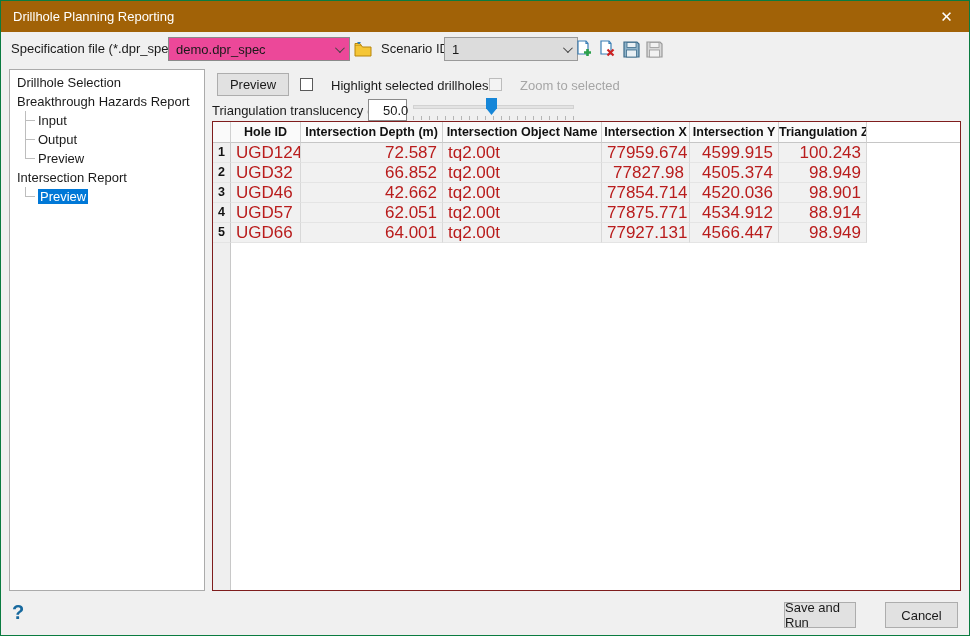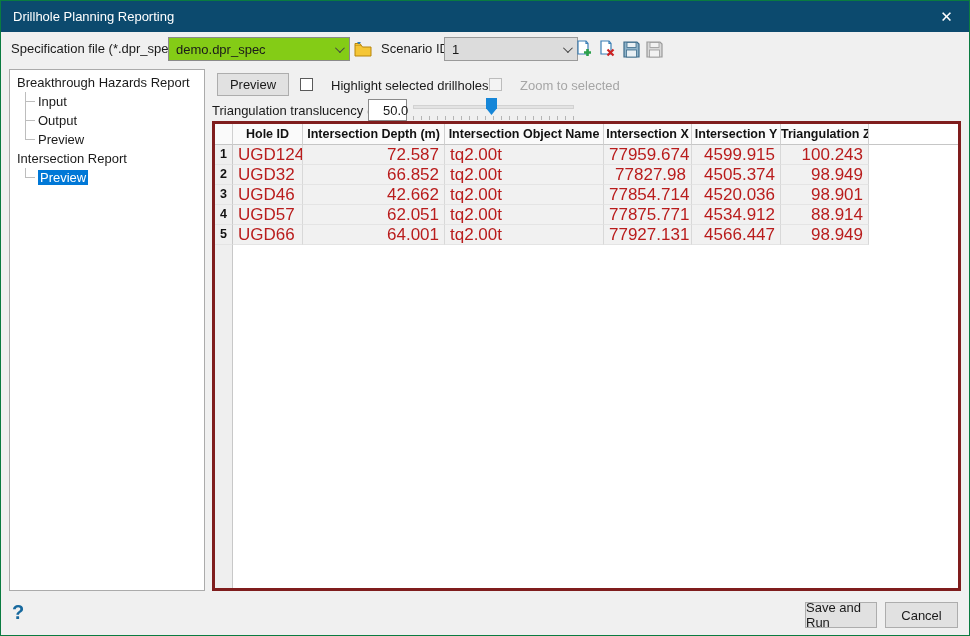--- a/index.html
+++ b/index.html
@@ -5,32 +5,32 @@
   * { margin:0; padding:0; box-sizing:border-box; }
   html,body { width:970px; height:636px; font-family:"Liberation Sans", sans-serif; }
   .window {
     position:relative; width:970px; height:636px;
     background:#f0f0f0; border:1px solid #0a7b40; overflow:hidden;
     font-size:13px; color:#1a1a1a;
   }
   
   .titlebar {
     position:absolute; left:0; top:0; right:0; height:31px;
-    background:#0c4a6e; color:#fff; display:flex; align-items:center;
+    background:#a16207; color:#fff; display:flex; align-items:center;
   }
   .titlebar .title { padding-left:12px; font-size:13px; }
   .close-btn {
     margin-left:auto; width:45px; height:31px; display:flex;
     align-items:center; justify-content:center; font-size:15px; cursor:default;
   }
   
   .toolbar { position:absolute; left:0; top:31px; right:0; height:36px; }
   .lbl { position:absolute; top:9px; white-space:nowrap; }
   .combo {
-    position:absolute; top:5px; height:24px; background:#84cc16;
+    position:absolute; top:5px; height:24px; background:#ec4899;
     border:1px solid #8a8a8a; display:flex; align-items:center;
     padding-left:7px; padding-right:22px;
   }
   .combo.gray { background:#dcdcdc; border-color:#9a9a9a; }
   .combo .chev {
     position:absolute; right:7px; top:8px; width:7px; height:7px;
     border-right:1px solid #444; border-bottom:1px solid #444;
     transform:rotate(45deg) translateY(-2px);
   }
   .iconbtn { position:absolute; top:7px; width:20px; height:20px; display:flex; align-items:center; justify-content:center; }
@@ -77,21 +77,21 @@
     background:#1586d8;
     clip-path:polygon(0 0, 100% 0, 100% 60%, 50% 100%, 0 60%);
   }
   .slider-ticks {
     position:absolute; left:412px; top:115px; width:162px; height:4px;
     background:repeating-linear-gradient(to right, #b5b5b5 0 1px, transparent 1px 8px);
   }
   
   .grid {
     position:absolute; left:211px; top:120px; width:749px; height:470px;
-    background:#fff; border:3px solid #7f1d1d;
+    background:#fff; border:1px solid #7f1d1d;
   }
   .grow { display:grid; grid-template-columns:18px 70px 142px 159px 88px 89px 88px 1fr; }
   .hcell {
     height:21px; line-height:20px; background:#fafafa; font-weight:bold;
     text-align:center; font-size:12.5px; overflow:hidden; white-space:nowrap;
     border-right:1px solid #d0d0d0; border-bottom:1px solid #c6c6c6; color:#111;
   }
   .hcell.filler { background:#fff; border-right:none; }
   .dcell {
     height:20px; line-height:19px; background:#f1f1f1; color:#b91c1c;
@@ -166,20 +166,21 @@
     <div class="iconbtn" style="left:643px;">
       <svg width="17" height="17" viewBox="0 0 17 17">
         <path d="M1 1 L14 1 L16 3 L16 16 L1 16 Z" fill="#d9d9d9" stroke="#9a9a9a" stroke-width="1.2"></path>
         <rect x="4" y="1.5" width="9" height="5" fill="#f2f2f2" stroke="#9a9a9a" stroke-width="0.8"></rect>
         <rect x="3.5" y="9" width="10" height="7" fill="#f2f2f2" stroke="#9a9a9a" stroke-width="0.8"></rect>
       </svg>
     </div>
   </div>
 
   <div class="tree">
+    <div class="titem lvl0"><span>Drillhole Selection</span></div>
     <div class="titem lvl0"><span>Breakthrough Hazards Report</span></div>
     <div class="titem lvl1 mid"><span>Input</span></div>
     <div class="titem lvl1 mid"><span>Output</span></div>
     <div class="titem lvl1 last"><span>Preview</span></div>
     <div class="titem lvl0"><span>Intersection Report</span></div>
     <div class="titem lvl1 last"><span class="sel">Preview</span></div>
   </div>
 
   <div class="btn" style="left:216px; top:72px; width:72px; height:23px;">
     <span>Preview</span>
@@ -262,20 +263,20 @@
       <div class="dcell num">64.001</div>
       <div class="dcell">tq2.00t</div>
       <div class="dcell num">77927.131</div>
       <div class="dcell num">4566.447</div>
       <div class="dcell num">98.949</div>
       <div class="dcell filler"></div>
     </div>
   </div>
 
   <div class="help"><span>?</span></div>
-  <div class="btn" style="left:783px; top:601px; width:72px; height:26px;margin-left:21px;">
+  <div class="btn" style="left:783px; top:601px; width:72px; height:26px;">
     <span>Save and Run</span>
   </div>
   <div class="btn" style="left:884px; top:601px; width:73px; height:26px;">
     <span>Cancel</span>
   </div>
 
 </div>
 
 </body></html>

